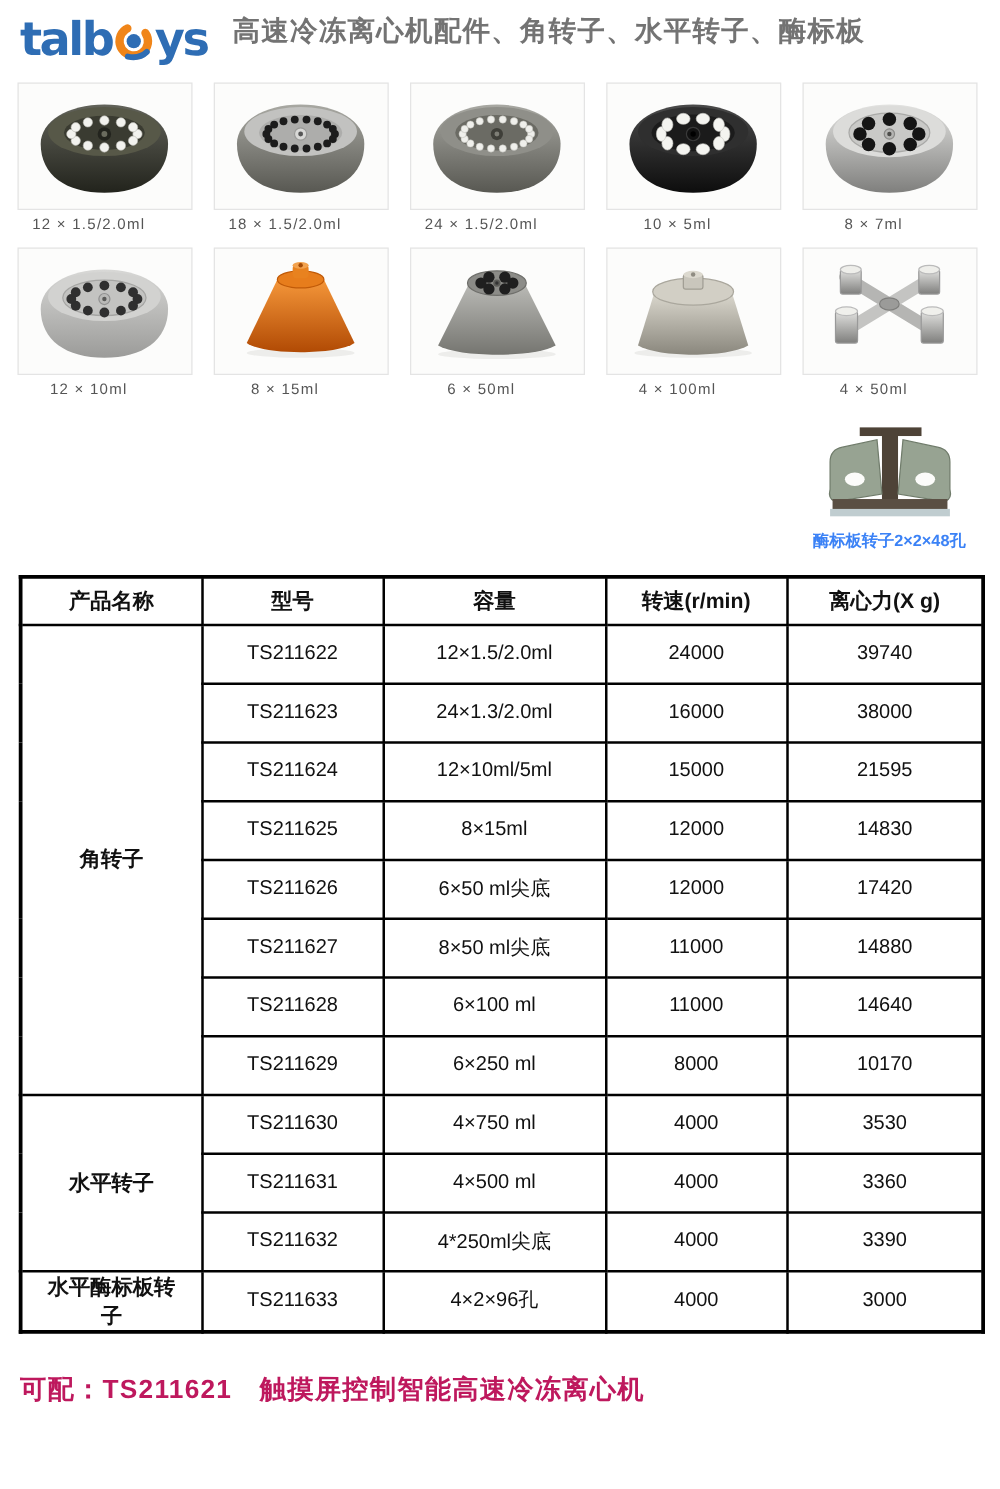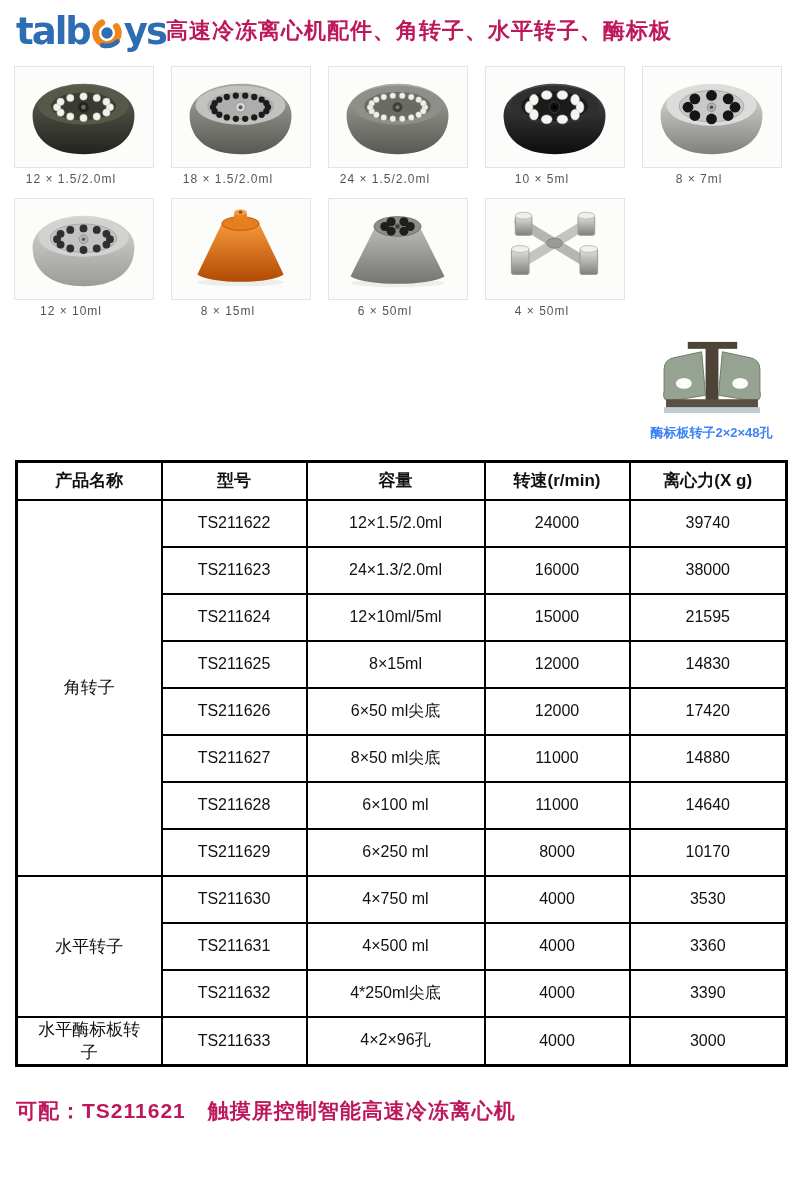--- a/index.html
+++ b/index.html
@@ -1,25 +1,25 @@
 <!DOCTYPE html>
 <html><head>
 <meta charset="utf-8">
 <style>
   * { box-sizing: border-box; }
   html,body { margin:0; padding:0; background:#ffffff; }
   body { width:800px; font-family:"Liberation Sans", sans-serif; }
   .page { width:800px; height:1191px; background:#fff; overflow:hidden; }
 
   
-  .header { display:flex; align-items:center; padding:10px 16px 0 16px; }
+  .header { display:flex; padding:10px 16px 0 16px; gap:20px; }
   .logo { display:flex; align-items:center; font-family:"DejaVu Sans", sans-serif;
           font-weight:bold; font-size:37px; color:#2e6db4; letter-spacing:-2px; line-height:1; }
   .logo .swirl { margin:2px -2px 0 -2px; }
-  .title { margin:0; font-size:22px; font-weight:bold; color:#be185d; letter-spacing:1px; }
+  .title { margin:0; font-size:22px; font-weight:bold; color:#737373; letter-spacing:1px; }
 
   
   .grid { display:grid; grid-template-columns:repeat(5,140px); column-gap:17px;
           row-gap:12px; margin:14px 14px 0 14px; }
   .product { margin:0; text-align:center; width:114px; }
   .imgbox { width:140px; height:102px; border:1px solid #e4e4e4; background:#fcfcfb;
             display:flex; align-items:center; justify-content:center; overflow:hidden; }
   .product figcaption { margin-top:4px; font-size:12px; color:#555; letter-spacing:1px; }
 
   .micro-row { display:grid; grid-template-columns:repeat(5,140px); column-gap:17px;
@@ -28,21 +28,21 @@
   .micro .imgbox { border:none; background:#fff; width:155px; height:88px; }
   .micro figcaption { font-size:13px; font-weight:bold; color:#3b82f6; letter-spacing:0; }
 
   
   table.spec { border-collapse:collapse; margin:18px 15px 0 15px; width:770px;
                border:3px solid #000; table-layout:fixed; }
   table.spec th, table.spec td { border:2px solid #000; text-align:center;
                vertical-align:middle; padding:0 20px; color:#111; }
   table.spec th { height:38px; font-size:17px; font-weight:bold; }
   table.spec td { height:47px; font-size:16px; font-weight:normal; }
-  table.spec td.group { font-size:17px; font-weight:normal;margin-left:44px; }
+  table.spec td.group { font-size:17px; font-weight:bold;margin-left:44px; }
 
   
   .footer { margin:30px 0 0 16px; font-size:21px; font-weight:bold; color:#be185d;
             letter-spacing:1px; }
 </style>
 </head>
 <body>
 
 <svg width="0" height="0" style="position:absolute" aria-hidden="true">
   <defs>
@@ -294,20 +294,33 @@
               <circle cx="55.5" cy="22.2" r="4.6"></circle>
               <circle cx="68.5" cy="22.2" r="4.6"></circle>
           </g>
           <circle cx="62" cy="27" r="3" fill="#5c5c58"></circle>
             <circle cx="62" cy="27" r="1.4" fill="#333"></circle>
         </svg>
       </div>
       <figcaption>6 × 50ml</figcaption>
     </figure>
 
+    <figure class="product">
+      <div class="imgbox">
+        <svg width="128" height="98" viewBox="0 0 125 100">
+          <ellipse cx="62" cy="84" rx="48" ry="4" fill="#ededeb"></ellipse>
+          <path d="M30,36 L94,36 L107,78 C90,88 34,88 17,78 Z" fill="url(#gSteel)"></path>
+          <ellipse cx="62" cy="34" rx="33" ry="11" fill="#d2cfc5" stroke="#aaa79d"></ellipse>
+          <rect x="54" y="20" width="16" height="12" rx="2" fill="#c9c6bc" stroke="#a09d93"></rect>
+          <ellipse cx="62" cy="20" rx="8" ry="3" fill="#dcd9cf"></ellipse>
+          <circle cx="62" cy="20" r="1.8" fill="#8f8c82"></circle>
+        </svg>
+      </div>
+      <figcaption>4 × 100ml</figcaption>
+    </figure>
 
     <figure class="product">
       <div class="imgbox">
         <svg width="128" height="98" viewBox="0 0 125 100">
           <path d="M26,22 L98,66" stroke="#b5b5b3" stroke-width="10" stroke-linecap="round"></path>
           <path d="M98,22 L26,66" stroke="#c4c4c2" stroke-width="10" stroke-linecap="round"></path>
           <ellipse cx="62" cy="44" rx="8" ry="5" fill="#9b9b99" stroke="#7e7e7c"></ellipse>
           <g>
             <rect x="22" y="16" width="17" height="20" rx="2" fill="url(#gSilver)" stroke="#999"></rect>
             <ellipse cx="30.5" cy="16" rx="8.5" ry="3.5" fill="#eeeeea" stroke="#bbb"></ellipse>

